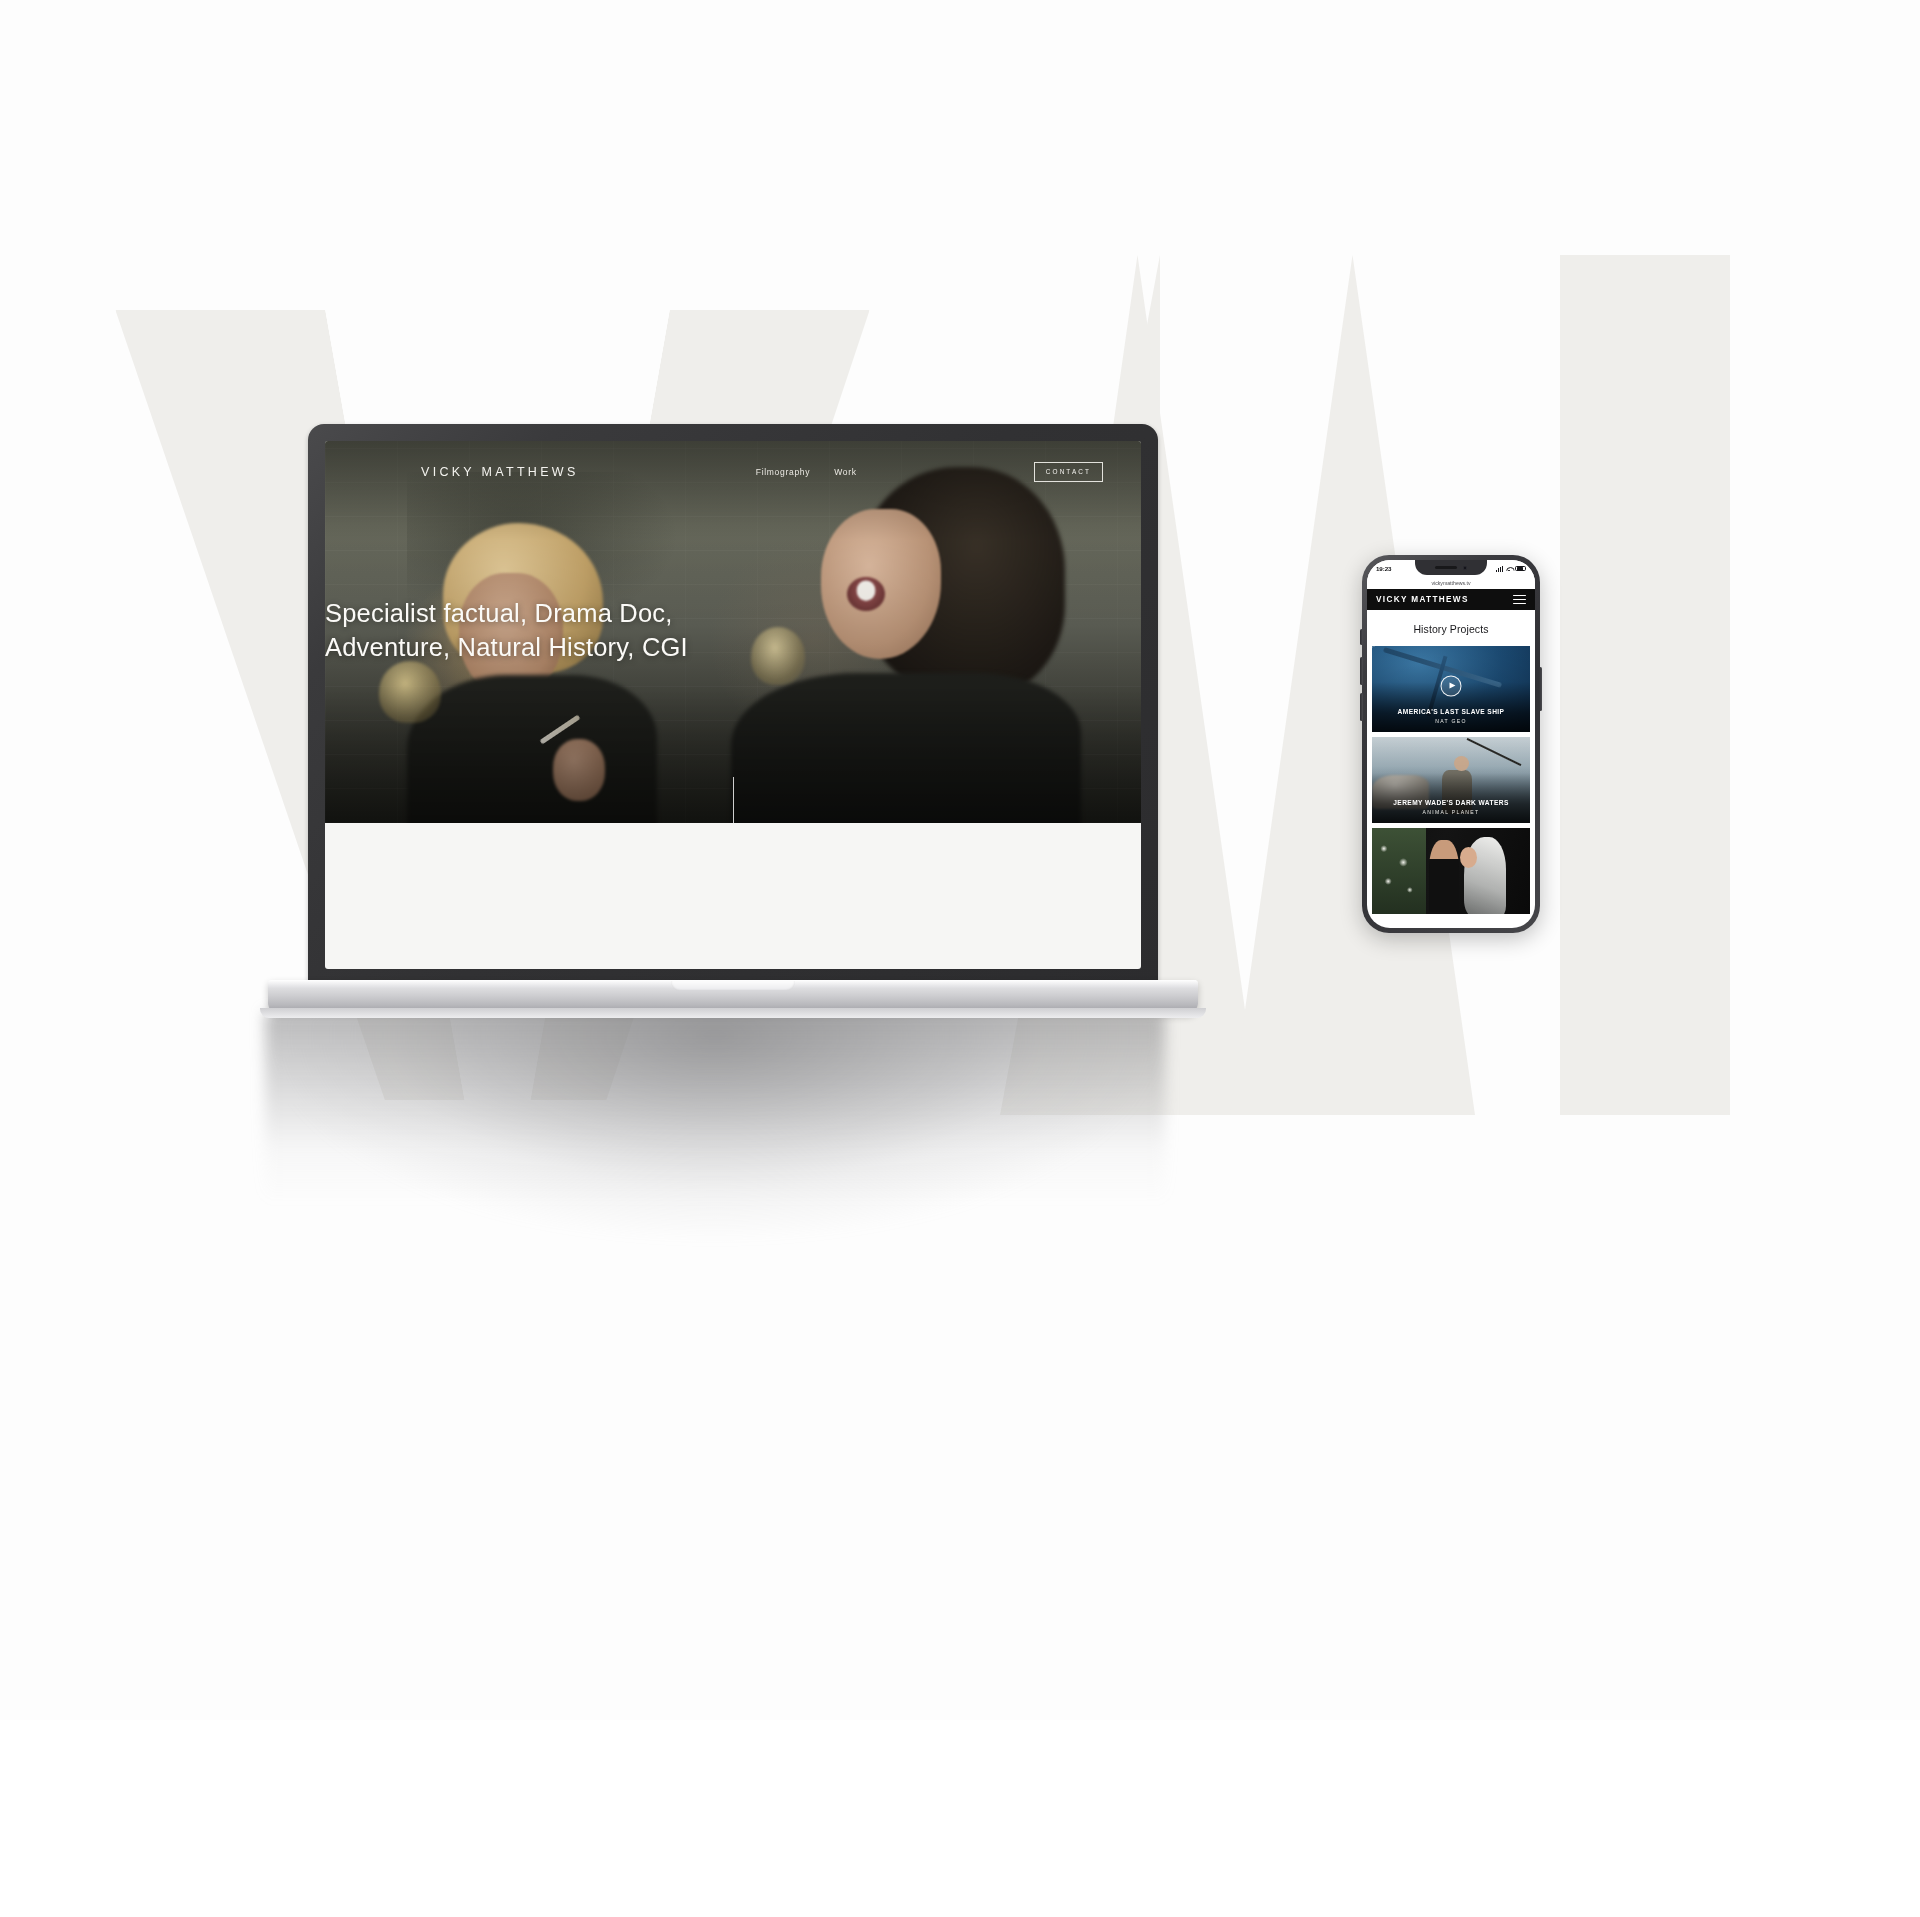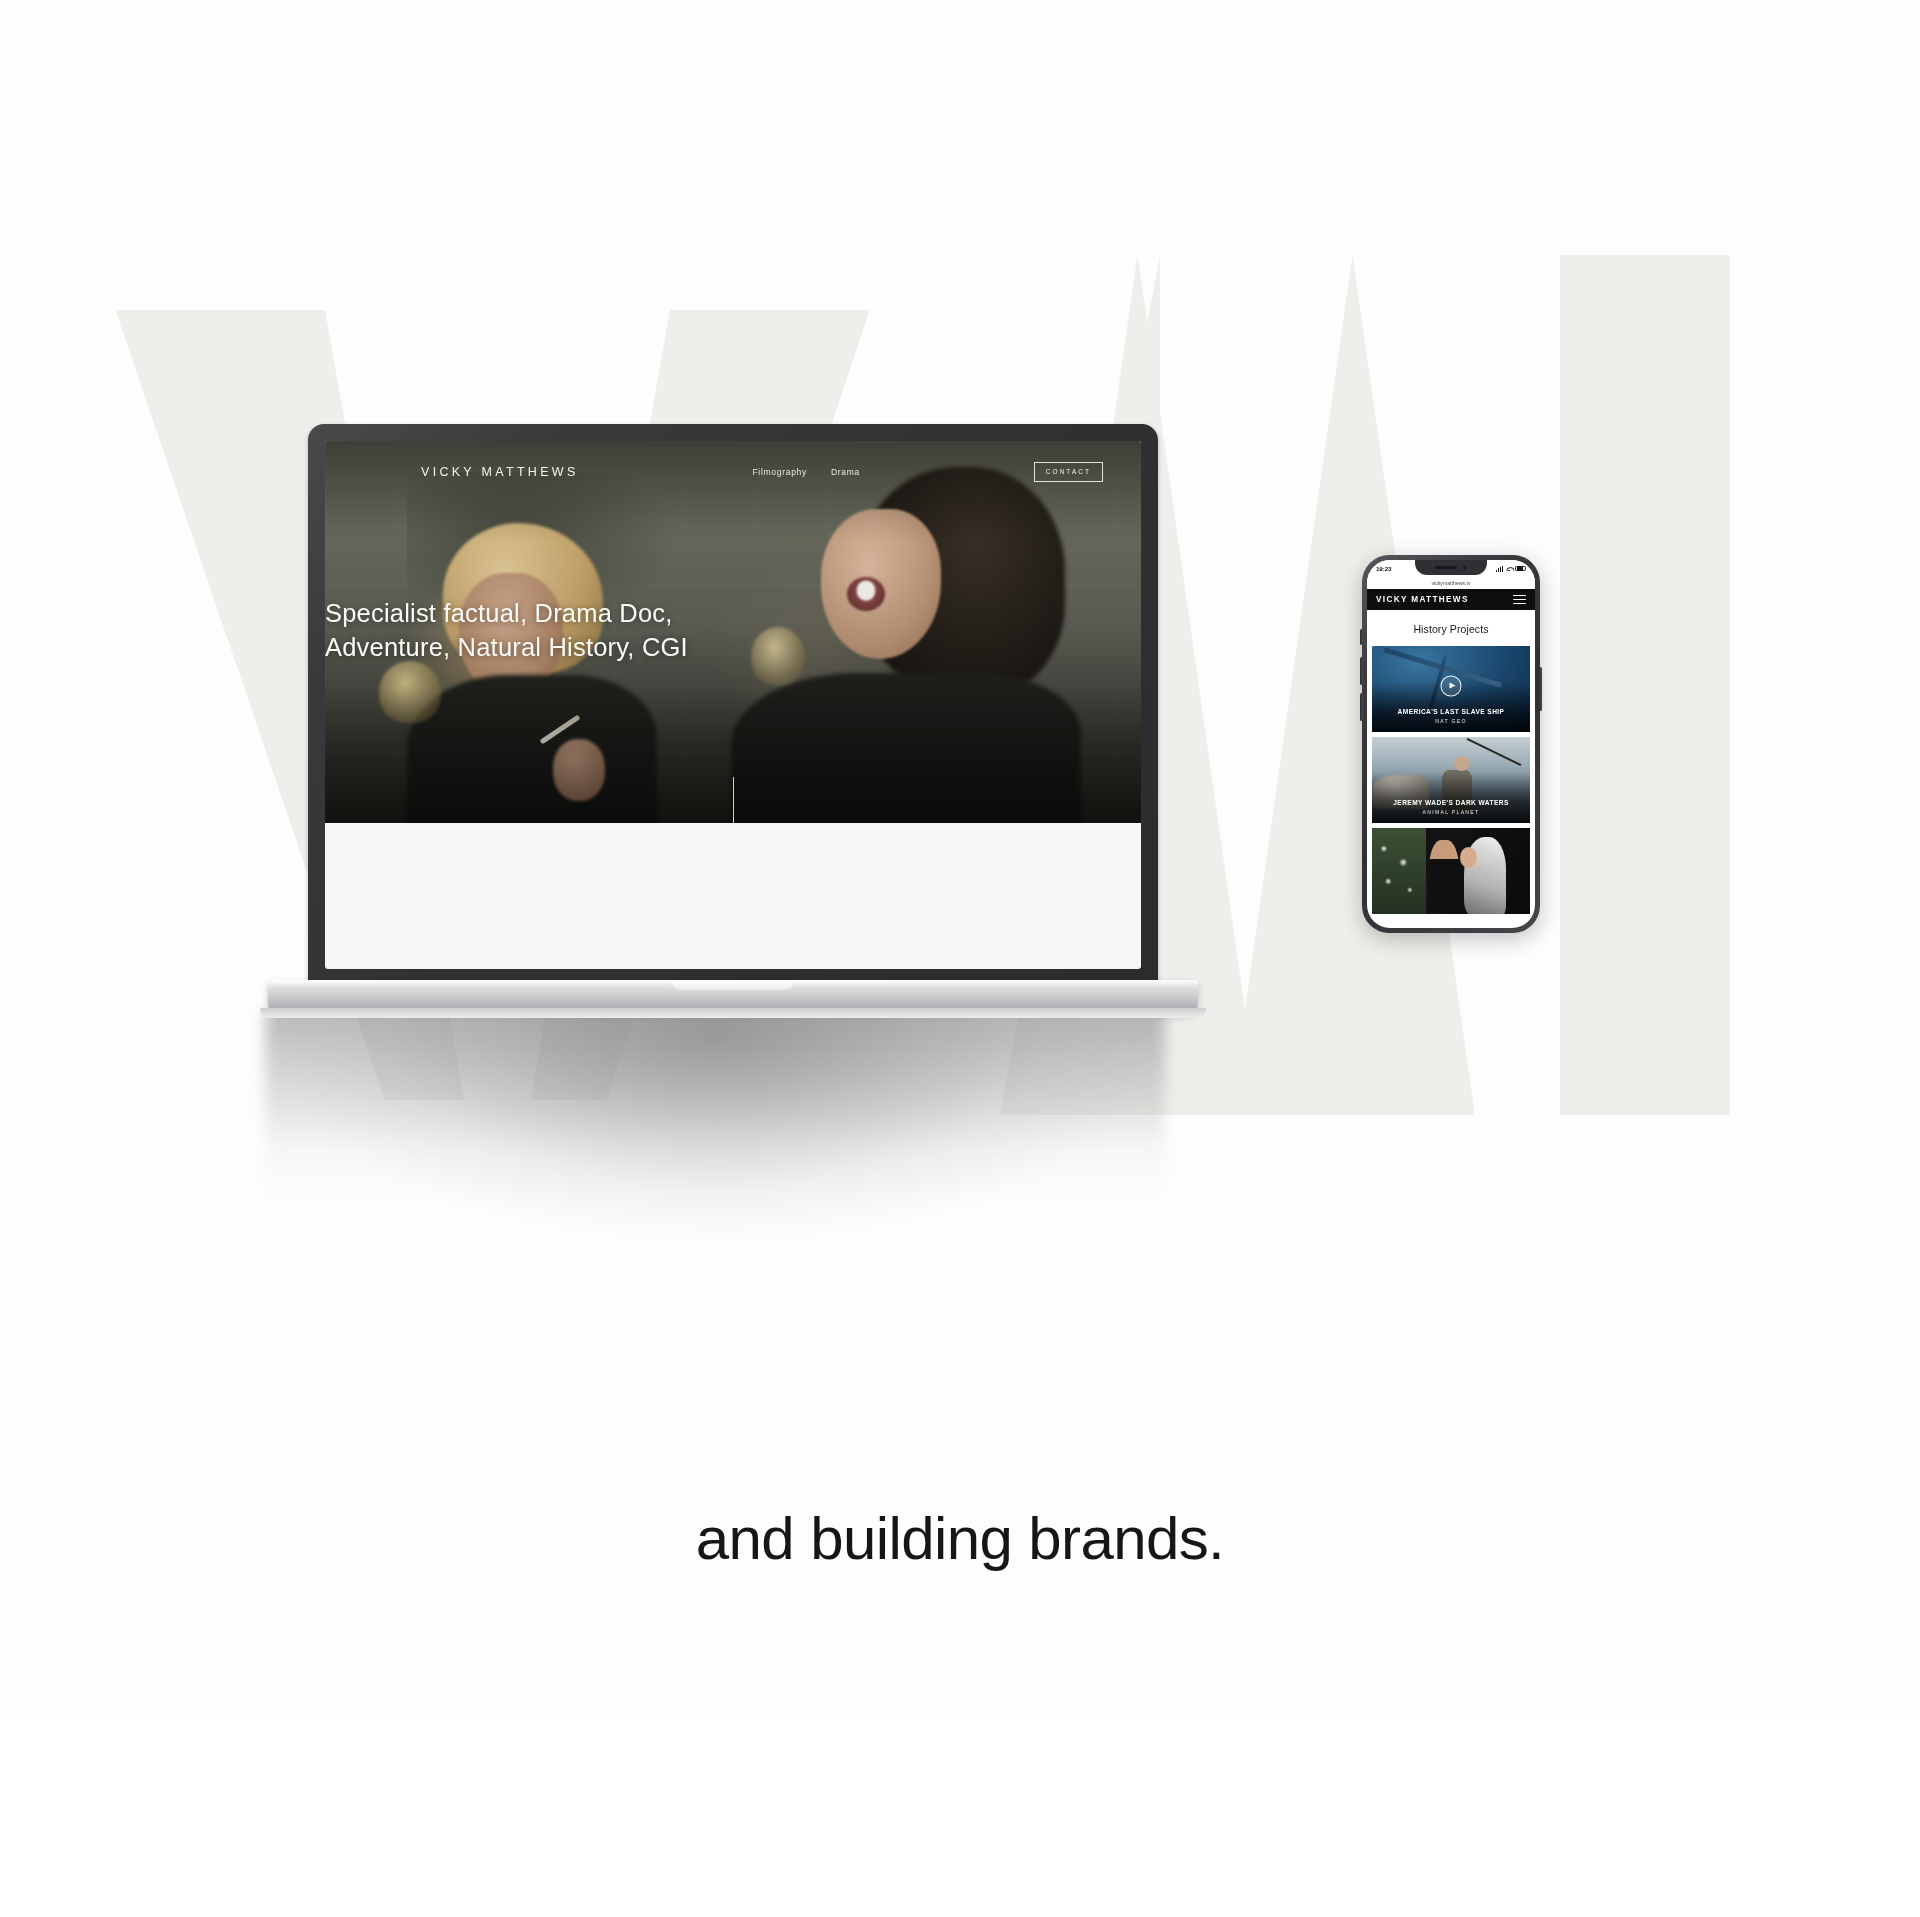--- a/index.html
+++ b/index.html
@@ -438,21 +438,21 @@
               <div class="body"></div>
               <div class="glass"></div>
             </div>
 
             <div class="hero-vignette"></div>
 
             <div class="topnav">
               <div class="brand">VICKY MATTHEWS</div>
               <div class="navlinks">
                 <span class="navlink">Filmography</span>
-                <span class="navlink">Drama</span>
+                <span class="navlink">Work</span>
               </div>
               <div class="contact-btn">CONTACT</div>
             </div>
 
             <div class="hero-title">
               <div>Specialist factual, Drama Doc,</div>
               <div>Adventure, Natural History, CGI</div>
             </div>
 
             <div class="hero-rule"></div>
@@ -542,16 +542,15 @@
               <div class="bride-f"></div>
             </div>
           </div>
 
         </div>
       </div>
     </div>
   </div>
 
   <div class="tagline">
-    <span class="l2">and building brands.</span>
   </div>
 
 </div>
 
 </body></html>

